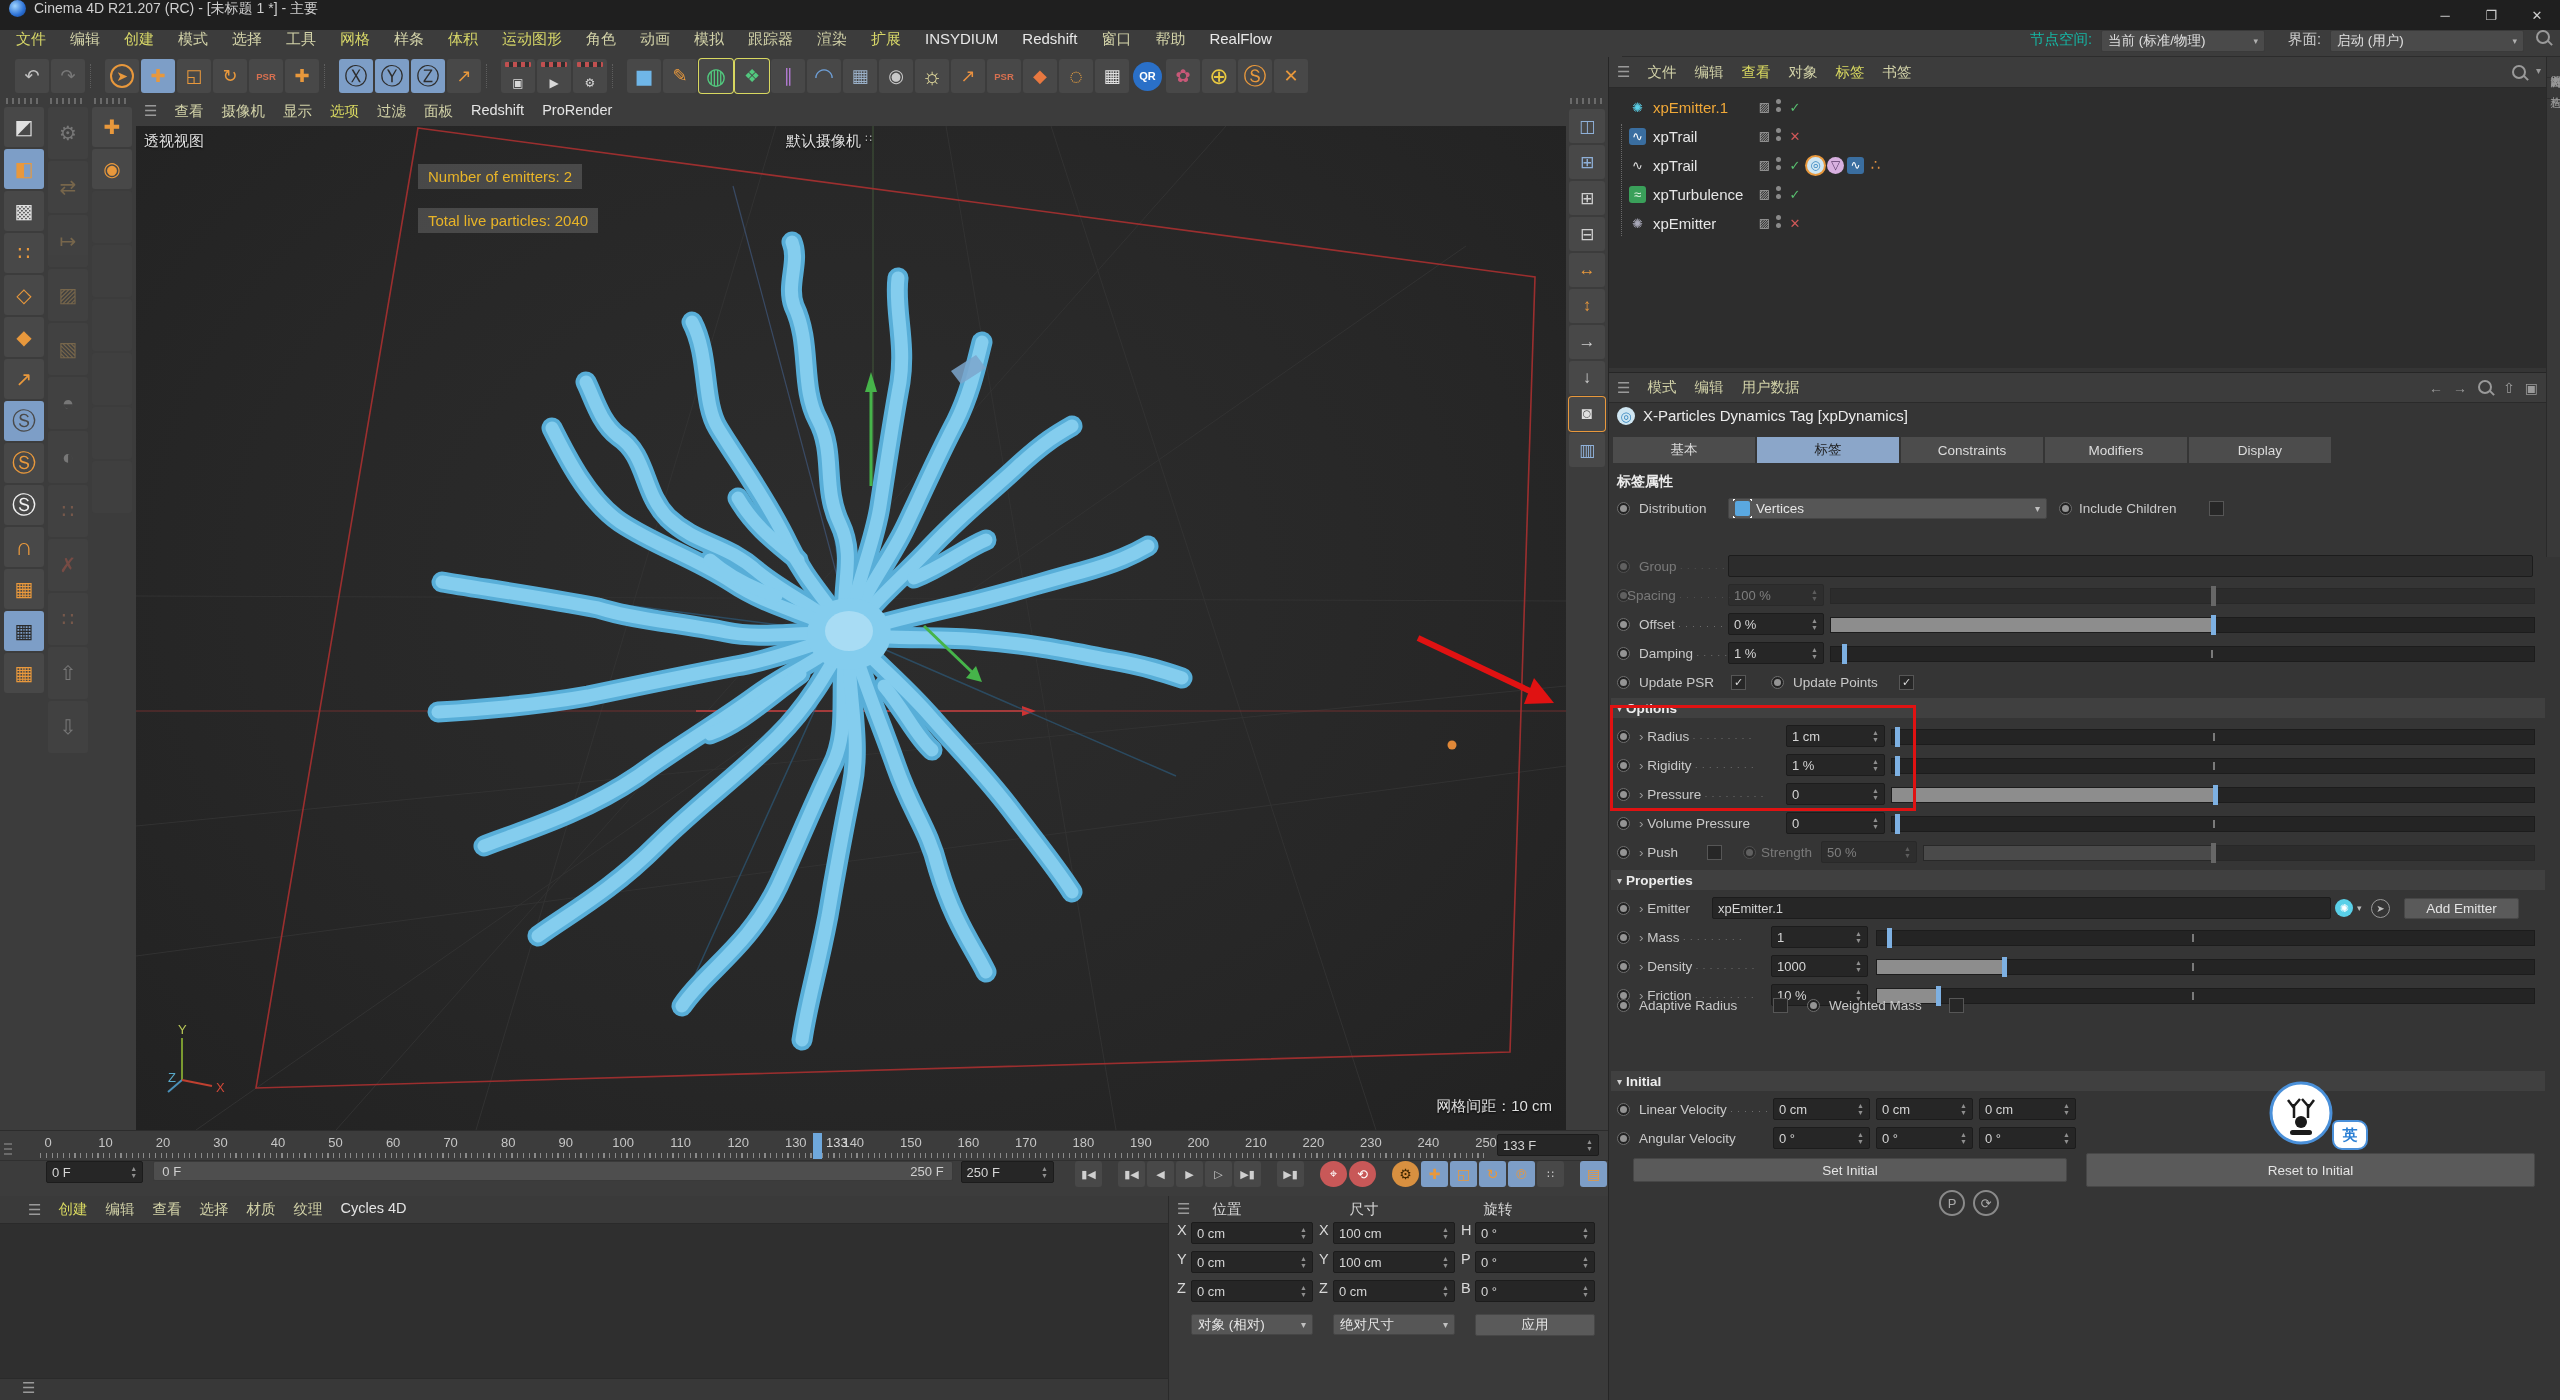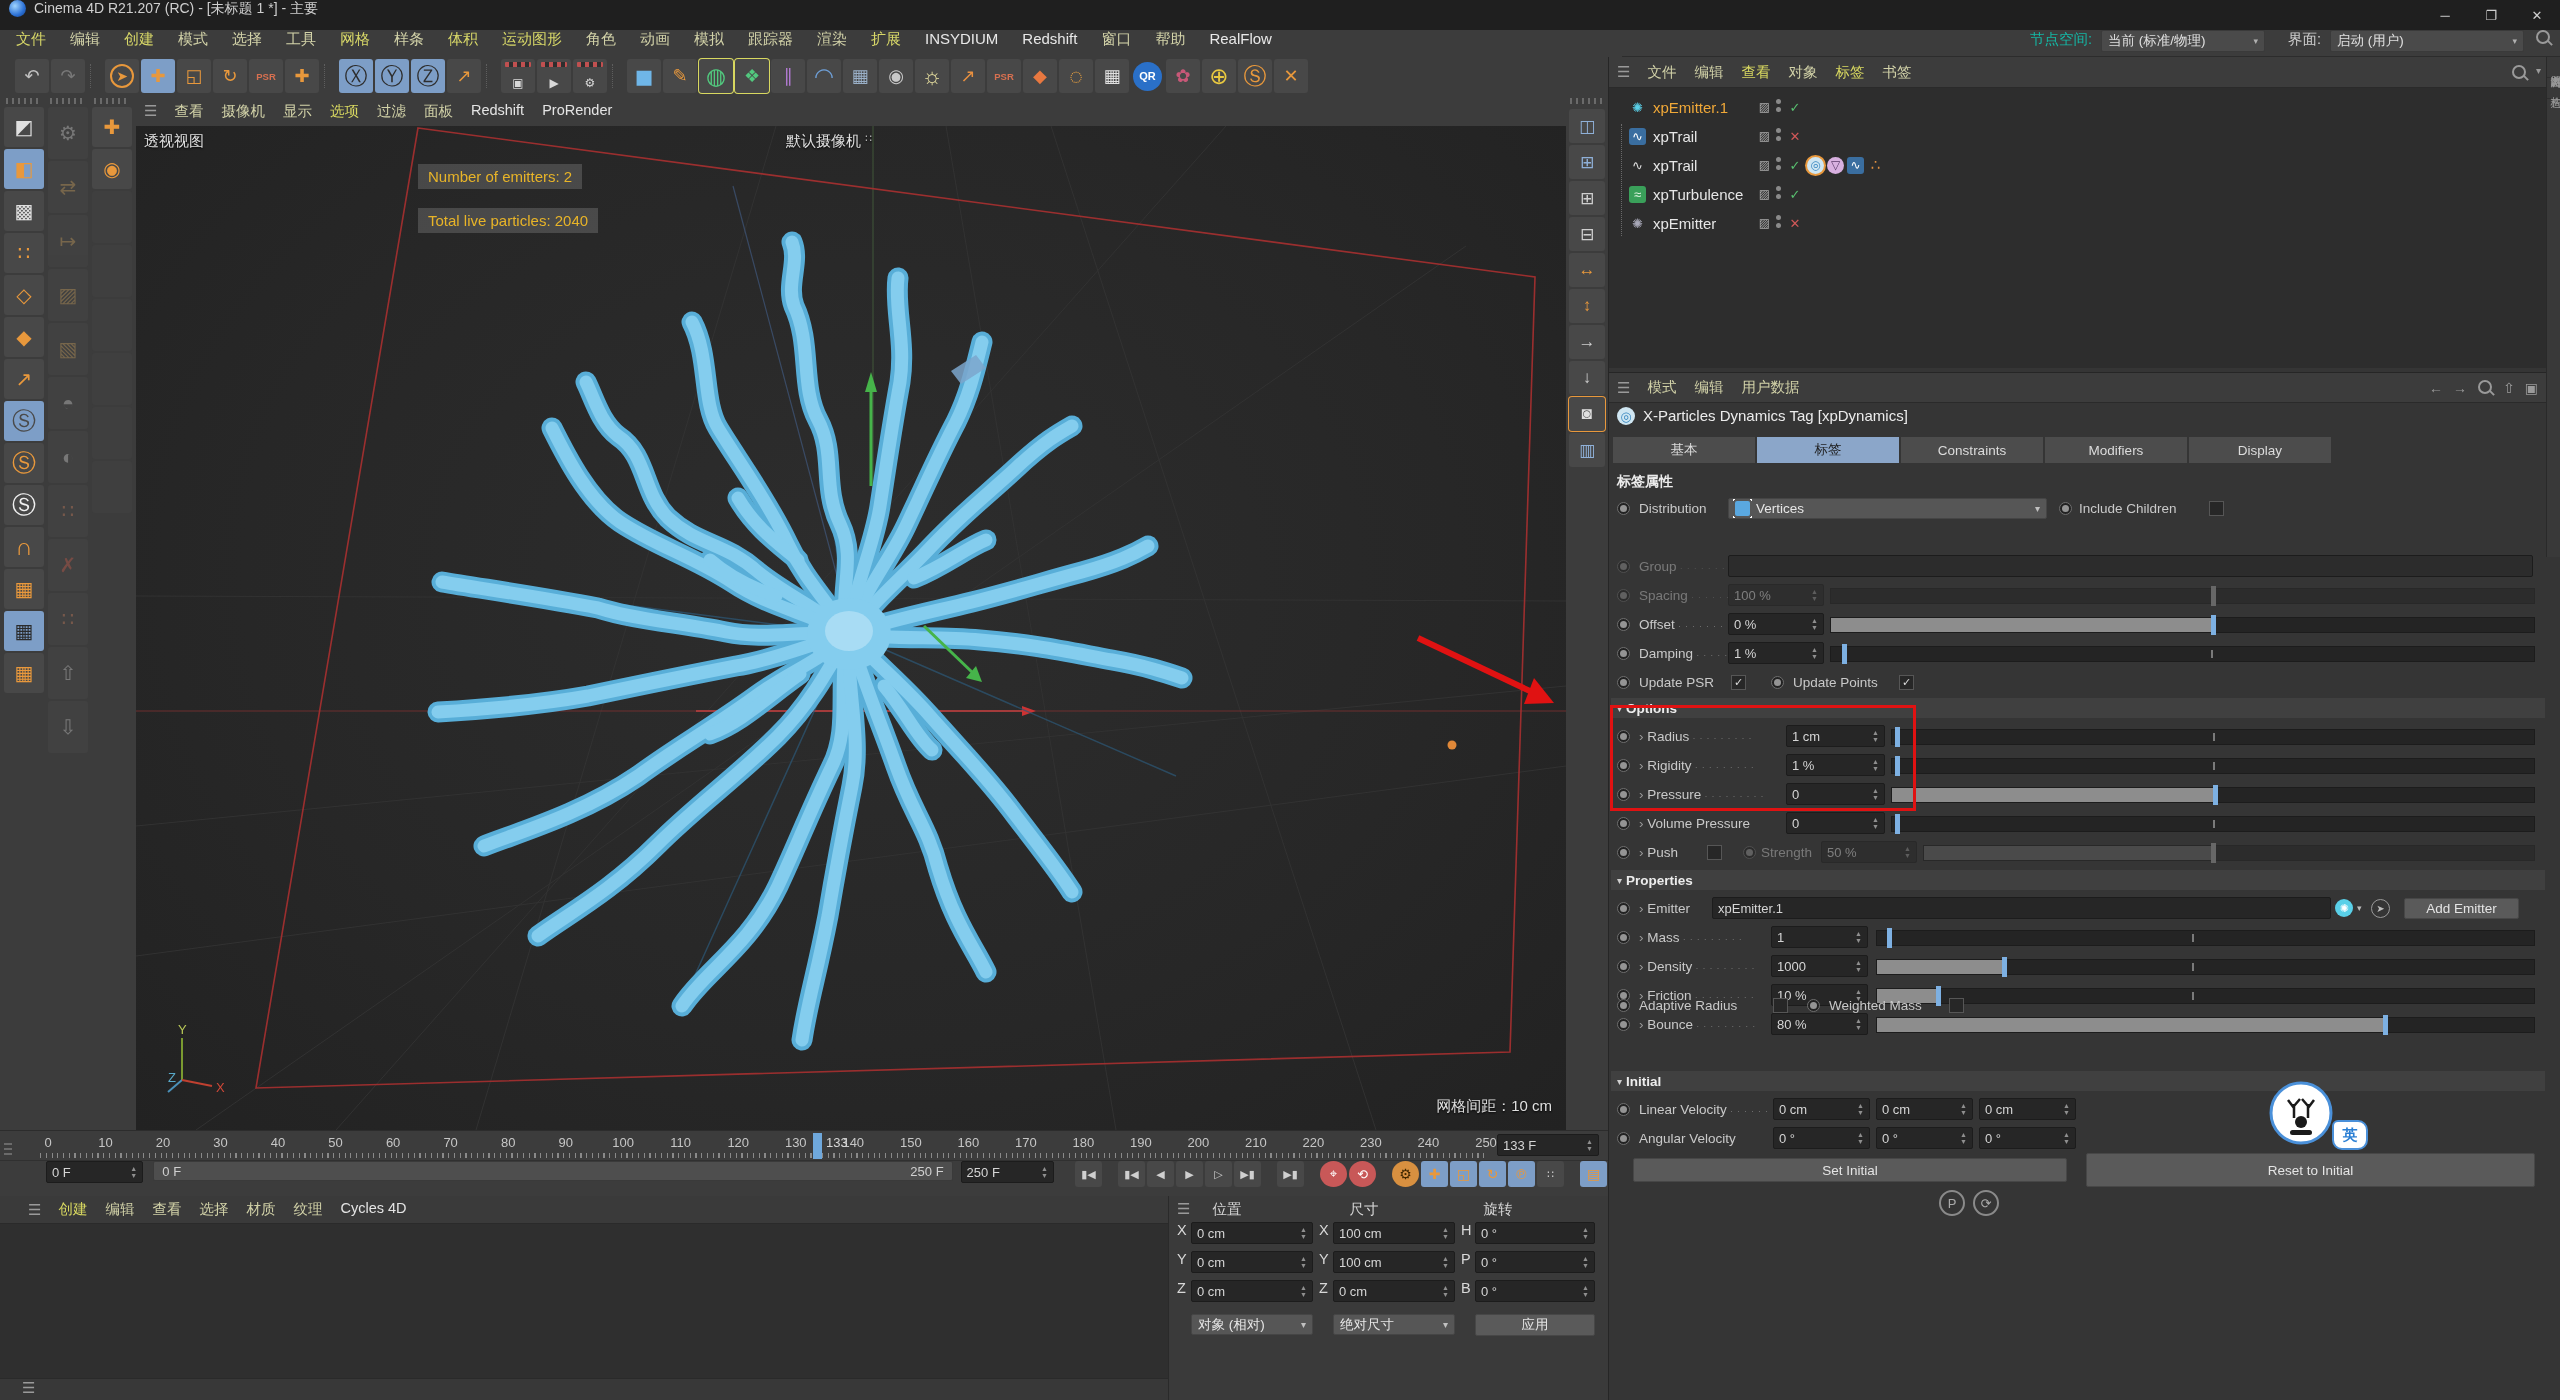--- a/index.html
+++ b/index.html
@@ -663,21 +663,21 @@
       <span class="at plbl dim ldr" style="left:30px">Group</span>
       <span class="at" style="left:119px;width:805px">
           <span class="fld" style="width:100%;background:#2c2c2c"></span>
         </span>
     </div>
 
     <div class="prow" style="top:527px">
       <span class="at f dim" style="left:8px">
           <span class="knob"></span>
         </span>
-      <span class="at plbl dim ldr" style="left:30px">Spacing</span>
+      <span class="at plbl dim ldr" style="left:18px">Spacing</span>
       <span class="at dim" style="left:119px;width:96px">
           <span class="fld" style="width:100%">
             <span>100 %</span>
             <span class="sp"></span>
           </span>
         </span>
       <div class="sldr dims" style="left:221px;width:703px">
           <span class="hnd gray" style="left:54%"></span>
         </div>
     </div>
@@ -889,36 +889,20 @@
       <span class="at" style="left:162px;width:97px">
           <span class="fld" style="width:100%">
             <span>10 %</span>
             <span class="sp"></span>
           </span>
         </span>
       <div class="sldr" style="left:267px;width:657px">
           <span class="fill" style="width:9%"></span>
           <span class="hnd" style="left:9%"></span>
           <span class="tickm" style="left:48%"></span>
-        </div>
-    </div>
-    <div class="prow" style="top:956px">
-      <span class="at f" style="left:8px">
-          <span class="knob"></span>
-        </span>
-      <span class="at plbl ldr exp" style="left:30px">Bounce</span>
-      <span class="at" style="left:162px;width:97px">
-          <span class="fld" style="width:100%">
-            <span>80 %</span>
-            <span class="sp"></span>
-          </span>
-        </span>
-      <div class="sldr" style="left:267px;width:657px">
-          <span class="fill" style="width:77%"></span>
-          <span class="hnd" style="left:77%"></span>
         </div>
     </div>
     <div class="prow" style="top:937px">
       <span class="at f" style="left:8px">
           <span class="knob"></span>
         </span>
       <span class="at plbl" style="left:30px">Adaptive Radius</span>
       <span class="at f" style="left:164px">
           <span class="cb"></span>
         </span>

